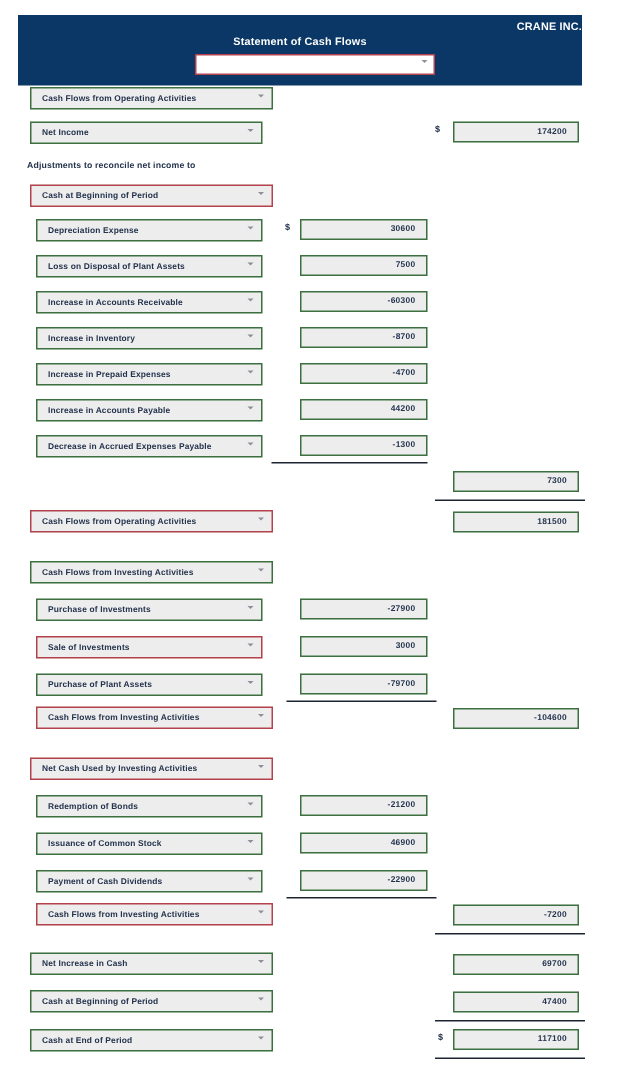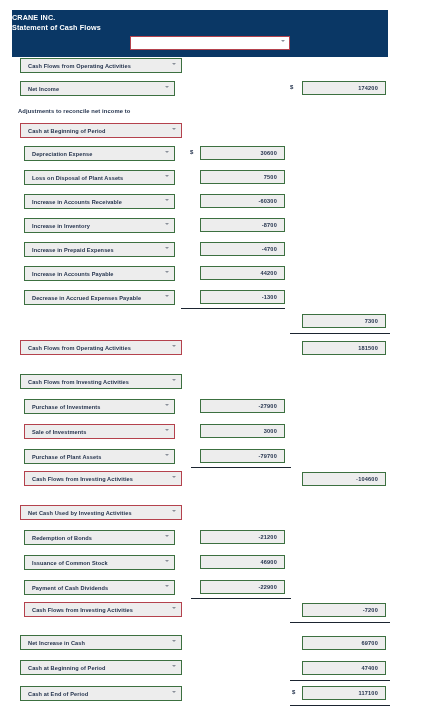--- a/index.html
+++ b/index.html
@@ -31,31 +31,32 @@
     width: 376px;
     height: 47px;
     background: #0a3765;
     box-sizing: border-box;
   }
   .co-name {
     position: absolute;
     left: 0;
     top: 3px;
     width: 376px;
-    text-align: left;
+    text-align: right;
     color: #ffffff;
     font-size: 7.2px;
     font-weight: bold;
     letter-spacing: 0.15px;
   }
   .co-sub {
     position: absolute;
     left: 0;
     top: 13px;
     width: 376px;
+    text-align: center;
     color: #ffffff;
     font-size: 7.2px;
     font-weight: bold;
     letter-spacing: 0.15px;
   }
   .period-select {
     position: absolute;
     left: 118px;
     top: 26px;
     width: 160px;

